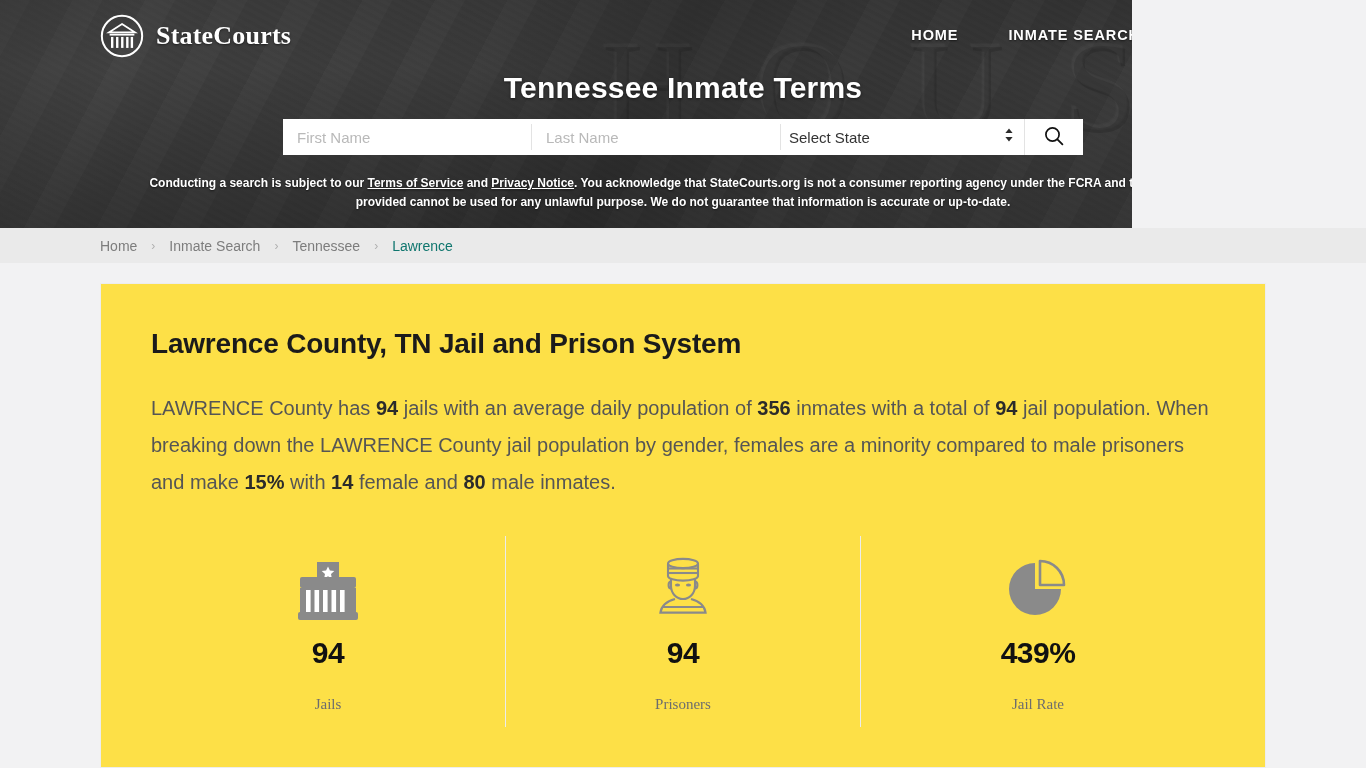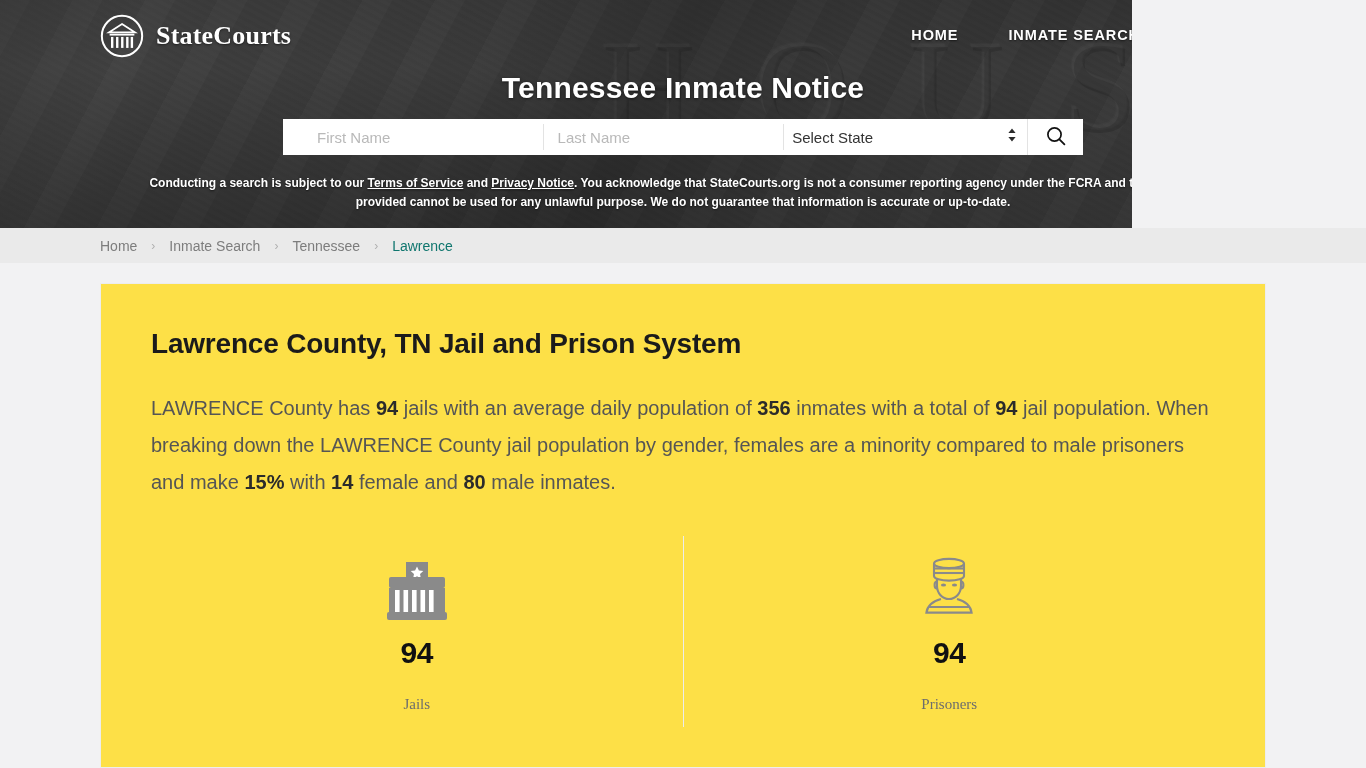--- a/index.html
+++ b/index.html
@@ -133,21 +133,20 @@
 
   .search-bar {
     position: absolute;
     top: 119px;
     left: 283px;
     width: 800px;
     height: 36px;
     background: #ffffff;
     display: flex;
     align-items: stretch;
-    padding-left: 20px;
   }
   .search-field {
     border: none;
     outline: none;
     font-family: "Liberation Sans", sans-serif;
     font-size: 15px;
     color: #333;
     padding: 0 14px;
     background: transparent;
   }
@@ -297,21 +296,21 @@
       </span>
       <span class="brand-name">StateCourts</span>
     </a>
 
     <nav class="main-nav">
       <a class="nav-link" href="#">HOME</a>
       <a class="nav-link" href="#">INMATE SEARCH</a>
       <a class="nav-link" href="#">CONTACT</a>
     </nav>
 
-    <h1 class="hero-title">Tennessee Inmate Notice</h1>
+    <h1 class="hero-title">Tennessee Inmate Terms</h1>
 
     <form class="search-bar">
       <input class="search-field field-first" type="text" placeholder="First Name" style="">
       <div class="field-divider"></div>
       <input class="search-field field-last" type="text" placeholder="Last Name" style="">
       <div class="field-divider"></div>
       <div class="select-wrap">
         <select class="state-select">
           <option>Select State</option>
         </select>
@@ -393,19 +392,29 @@
               <line x1="13" y1="59" x2="55" y2="59"></line>
             </g>
             <ellipse cx="28.5" cy="37" rx="2.6" ry="1.5" fill="#8a8a8a"></ellipse>
             <ellipse cx="39.5" cy="37" rx="2.6" ry="1.5" fill="#8a8a8a"></ellipse>
           </svg>
         </div>
         <div class="stat-value">94</div>
         <div class="stat-label">Prisoners</div>
       </div>
 
+      <div class="stat">
+        <div class="stat-icon">
+          <svg width="68" height="76" viewBox="0 0 68 76" aria-hidden="true">
+            <path d="M31 15 A26 26 0 1 0 57 41 L31 41 Z" fill="#8a8a8a"></path>
+            <path d="M36 13 A24 24 0 0 1 60 37 L36 37 Z" fill="none" stroke="#8a8a8a" stroke-width="2.6" stroke-linejoin="round"></path>
+          </svg>
+        </div>
+        <div class="stat-value">439%</div>
+        <div class="stat-label">Jail Rate</div>
+      </div>
 
     </div>
   </section>
 
   <section class="card card-next"></section>
 
 </main>
 
 </body></html>

